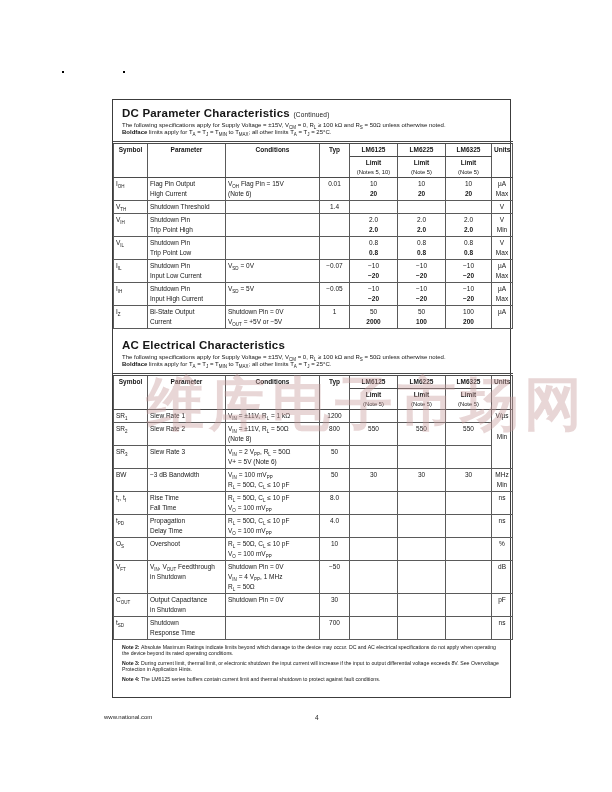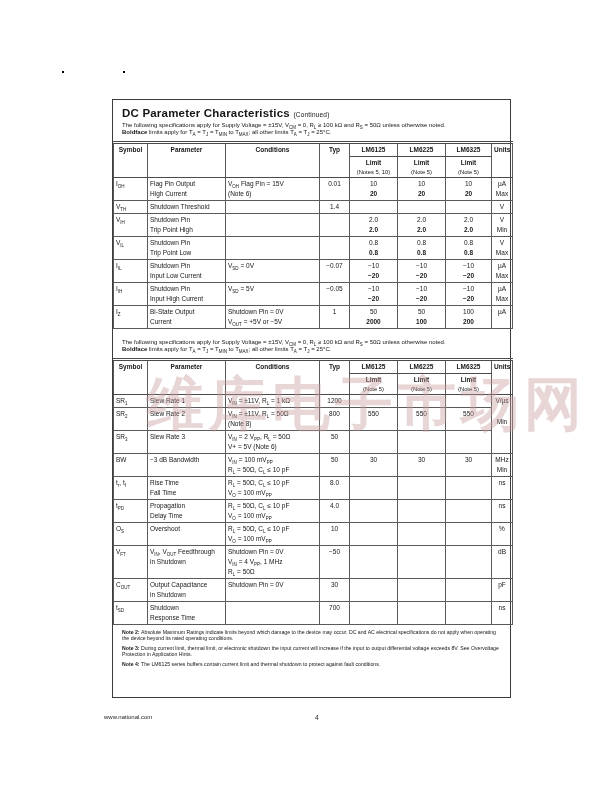--- a/index.html
+++ b/index.html
@@ -273,20 +273,23 @@
             </td>
             <td class="ctr">
               <div>µA</div>
             </td>
           </tr>
         </tbody>
       </table>
     </div>
 
   <div class="pad ac-gap">
+    <div class="sec-title">
+      <span>AC Electrical Characteristics</span>
+    </div>
     <p class="intro">
       <span>The following specifications apply for Supply Voltage = ±15V, V<sub>CM</sub> = 0, R<sub>L</sub> ≥ 100 kΩ and R<sub>S</sub> = 50Ω unless otherwise noted.</span><br>
       <b>Boldface</b><span> limits apply for T<sub>A</sub> = T<sub>J</sub> = T<sub>MIN</sub> to T<sub>MAX</sub>; all other limits T<sub>A</sub> = T<sub>J</sub> = 25°C.</span>
     </p>
   </div>
   <div id="ac-table-mount">
       <table class="spec">
         <colgroup>
           <col style="width: 34px;">
           <col style="width: 78px;">

